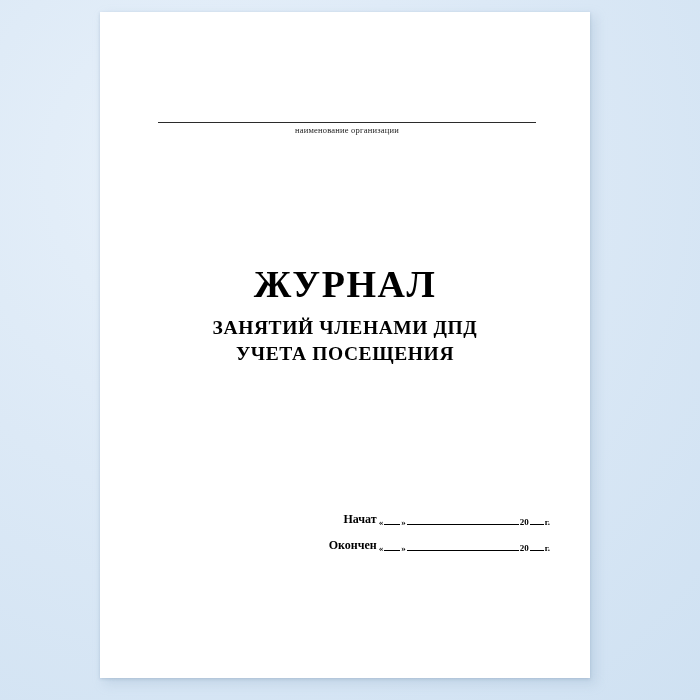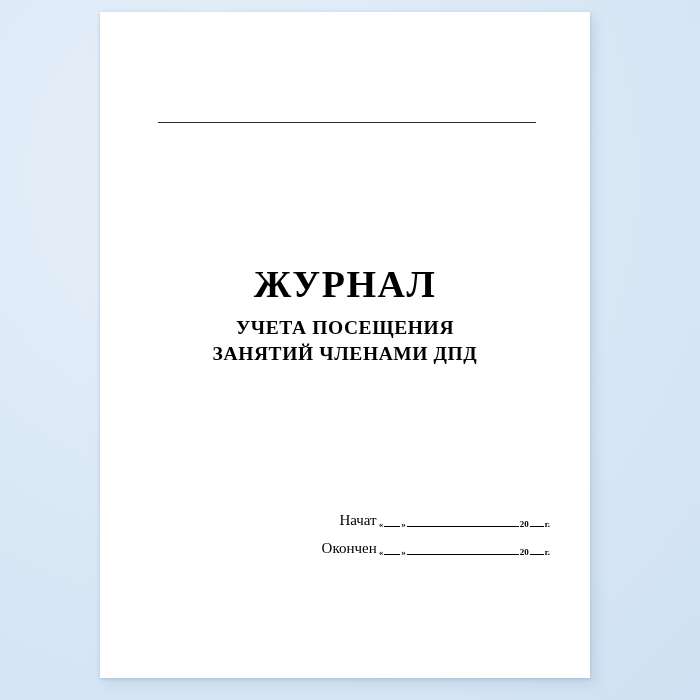--- a/index.html
+++ b/index.html
@@ -88,22 +88,22 @@
     color: #000;
   }
   .footer-row {
     display: flex;
     align-items: flex-end;
     justify-content: flex-end;
     margin-bottom: 11px;
     white-space: nowrap;
   }
   .fr-label {
-    font-weight: normal;
-    font-size: 15px;
+    font-weight: bold;
+    font-size: 12px;
     padding-right: 2px;
   }
   .fr-quote {
     font-weight: bold;
     font-size: 9px;
   }
   .fr-gap-small {
     display: inline-block;
     width: 16px;
     border-bottom: 1px solid #000;
@@ -134,26 +134,27 @@
 </head>
 <body>
 
 <div class="stage">
 
   <div class="page-shadow"></div>
 
   <div class="page">
 
     <div class="org-line"></div>
+    <div class="org-caption">наименование организации</div>
 
     <div class="title-block">
       <div class="title-main">ЖУРНАЛ</div>
       <div class="title-sub">
+        <div>ЗАНЯТИЙ ЧЛЕНАМИ ДПД</div>
         <div>УЧЕТА ПОСЕЩЕНИЯ</div>
-        <div>ЗАНЯТИЙ ЧЛЕНАМИ ДПД</div>
       </div>
     </div>
 
     <div class="footer-block">
 
       <div class="footer-row">
         <span class="fr-label">Начат</span>
         <span class="fr-quote">«</span>
         <span class="fr-gap-small"></span>
         <span class="fr-quote">»</span>

